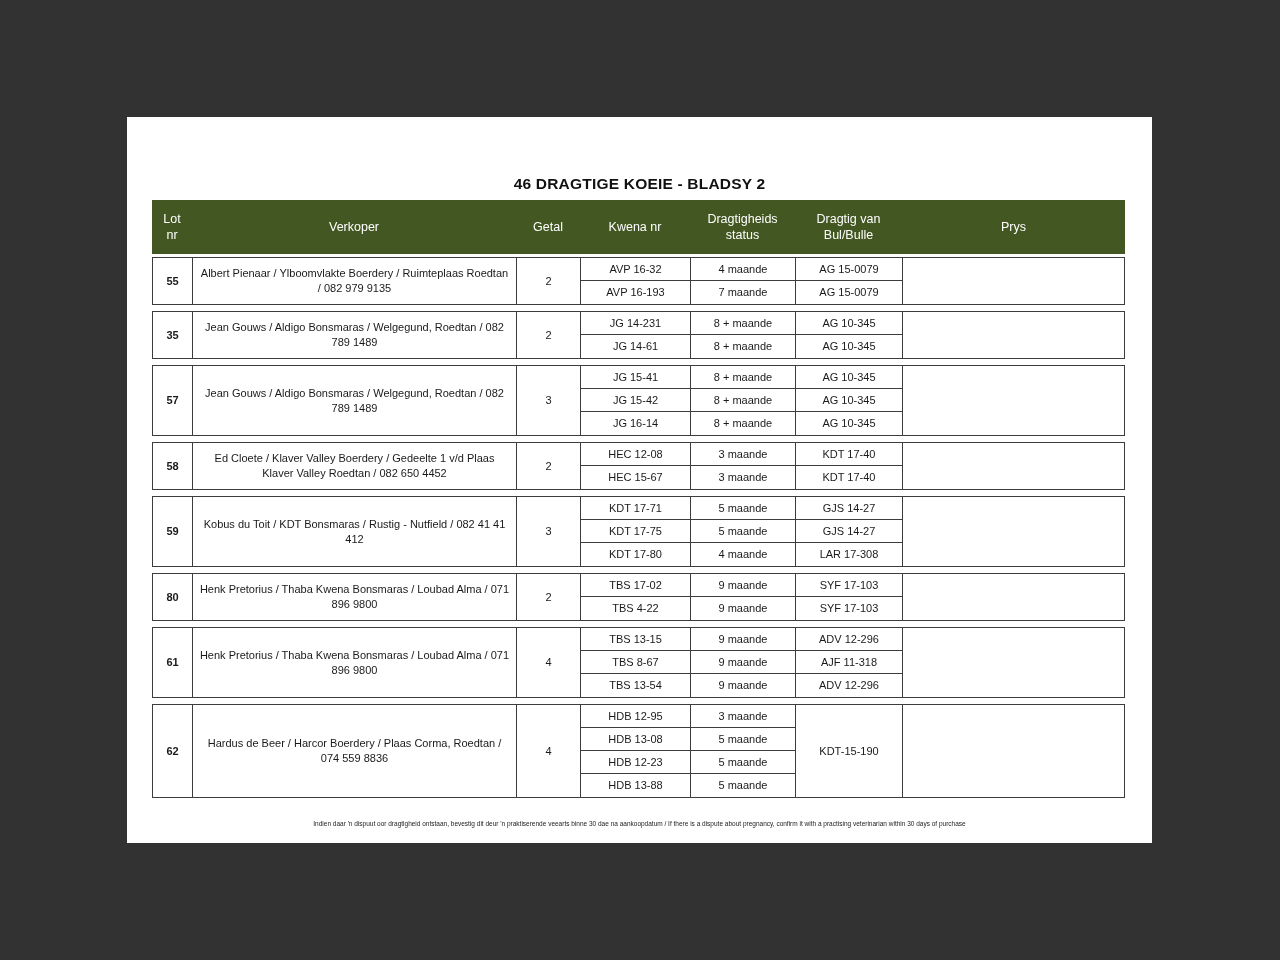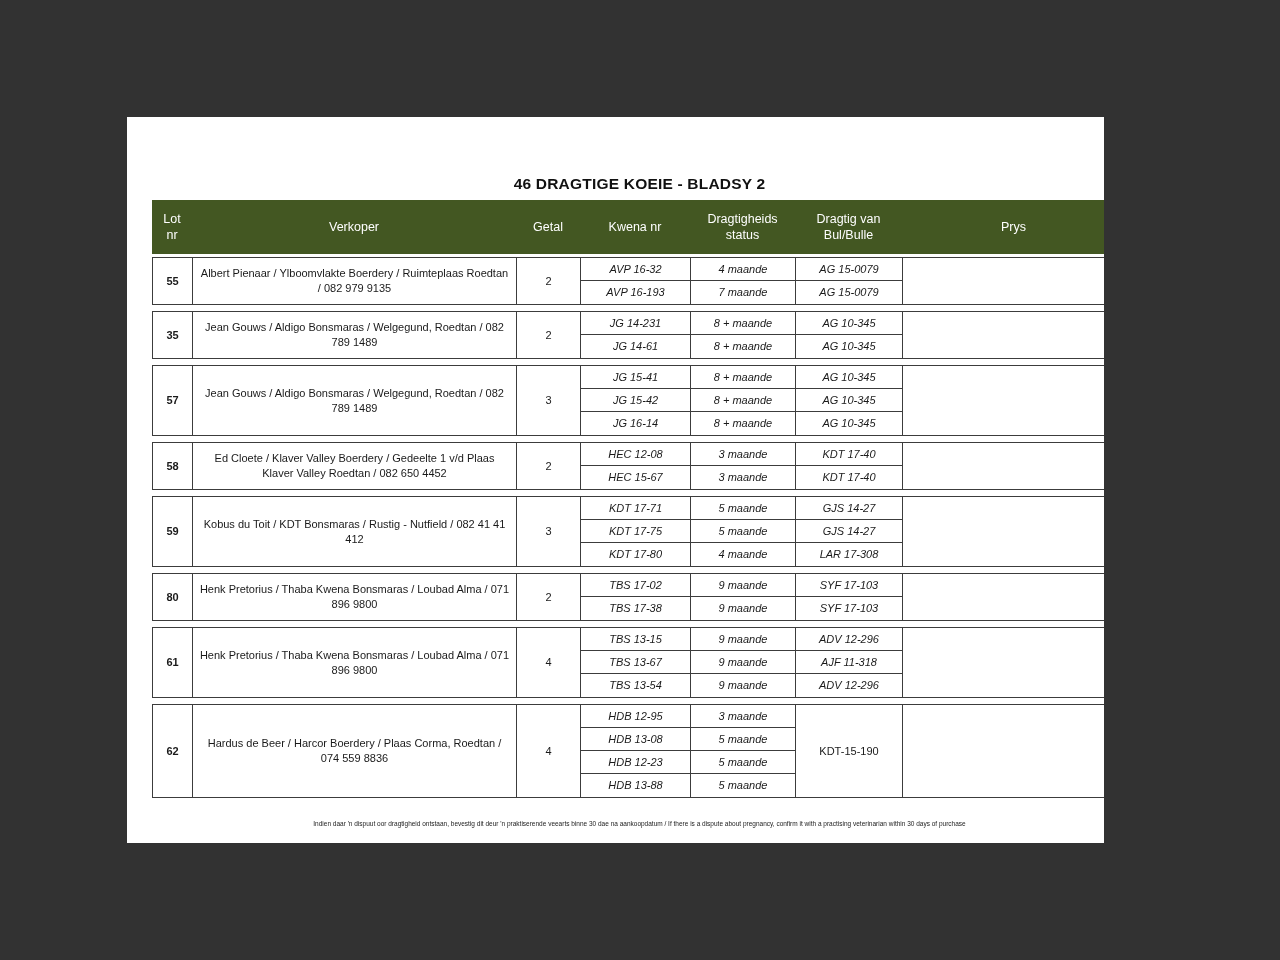--- a/index.html
+++ b/index.html
@@ -8,21 +8,21 @@
     --border:#3c3c3c;
     --canvas:#323232;
   }
   *{box-sizing:border-box; margin:0; padding:0;}
   body{
     font-family:"Liberation Sans", sans-serif;
     background:var(--canvas);
   }
   .stage{
     position:relative;
-    width:1104px;
+    width:1280px;
     height:960px;
     background:var(--canvas);
     overflow:hidden;
   }
   .sheet{
     position:absolute;
     left:127px; top:117px;
     width:1025px; height:726px;
     background:#ffffff;
   }
@@ -76,21 +76,21 @@
   .lot-num{ font-weight:bold; }
   .c-lot{ width:40px; flex:0 0 40px;text-align:center; }
   .c-verk{ width:324px; flex:0 0 324px; }
   .c-getal{ width:64px; flex:0 0 64px; }
   .c-koei{ width:110px; flex:0 0 110px; }
   .c-status{ width:105px; flex:0 0 105px; }
   .c-bul{ width:107px; flex:0 0 107px; }
   .c-prys{ width:223px; flex:1 1 auto; border-right:none; }
   .mid{ display:flex; flex:0 0 auto; }
   .mid-rows{ display:flex; flex-direction:column; }
-  .sub-row{ display:flex; height:23px;font-style:italic; }
+  .sub-row{ display:flex; height:23px; }
   .sub-row:not(:last-child){ border-bottom:1px solid var(--border); }
   .sub-row .cell{ height:100%; }
   .c-bul.merged{ height:auto; }
   .footer{
     position:absolute;
     top:703px; left:0; right:0;
     text-align:center;
     font-size:6.5px;
     color:#222;
   }
@@ -227,41 +227,41 @@
             <div class="cell c-verk">Henk Pretorius / Thaba Kwena Bonsmaras / Loubad Alma / 071 896 9800</div>
             <div class="cell c-getal">2</div>
             <div class="mid">
               <div class="mid-rows">
                 <div class="sub-row">
                   <div class="cell c-koei">TBS 17-02</div>
                   <div class="cell c-status">9 maande</div>
                   <div class="cell c-bul">SYF 17-103</div>
                 </div>
                 <div class="sub-row">
-                  <div class="cell c-koei">TBS 17-38</div>
+                  <div class="cell c-koei">TBS 4-22</div>
                   <div class="cell c-status">9 maande</div>
                   <div class="cell c-bul">SYF 17-103</div>
                 </div>
               </div>
             </div>
             <div class="cell c-prys"></div>
           </div>
           <div class="lot-block">
             <div class="cell c-lot lot-num">61</div>
             <div class="cell c-verk">Henk Pretorius / Thaba Kwena Bonsmaras / Loubad Alma / 071 896 9800</div>
             <div class="cell c-getal">4</div>
             <div class="mid">
               <div class="mid-rows">
                 <div class="sub-row">
                   <div class="cell c-koei">TBS 13-15</div>
                   <div class="cell c-status">9 maande</div>
                   <div class="cell c-bul">ADV 12-296</div>
                 </div>
                 <div class="sub-row">
-                  <div class="cell c-koei">TBS 13-67</div>
+                  <div class="cell c-koei">TBS 8-67</div>
                   <div class="cell c-status">9 maande</div>
                   <div class="cell c-bul">AJF 11-318</div>
                 </div>
                 <div class="sub-row">
                   <div class="cell c-koei">TBS 13-54</div>
                   <div class="cell c-status">9 maande</div>
                   <div class="cell c-bul">ADV 12-296</div>
                 </div>
               </div>
             </div>

